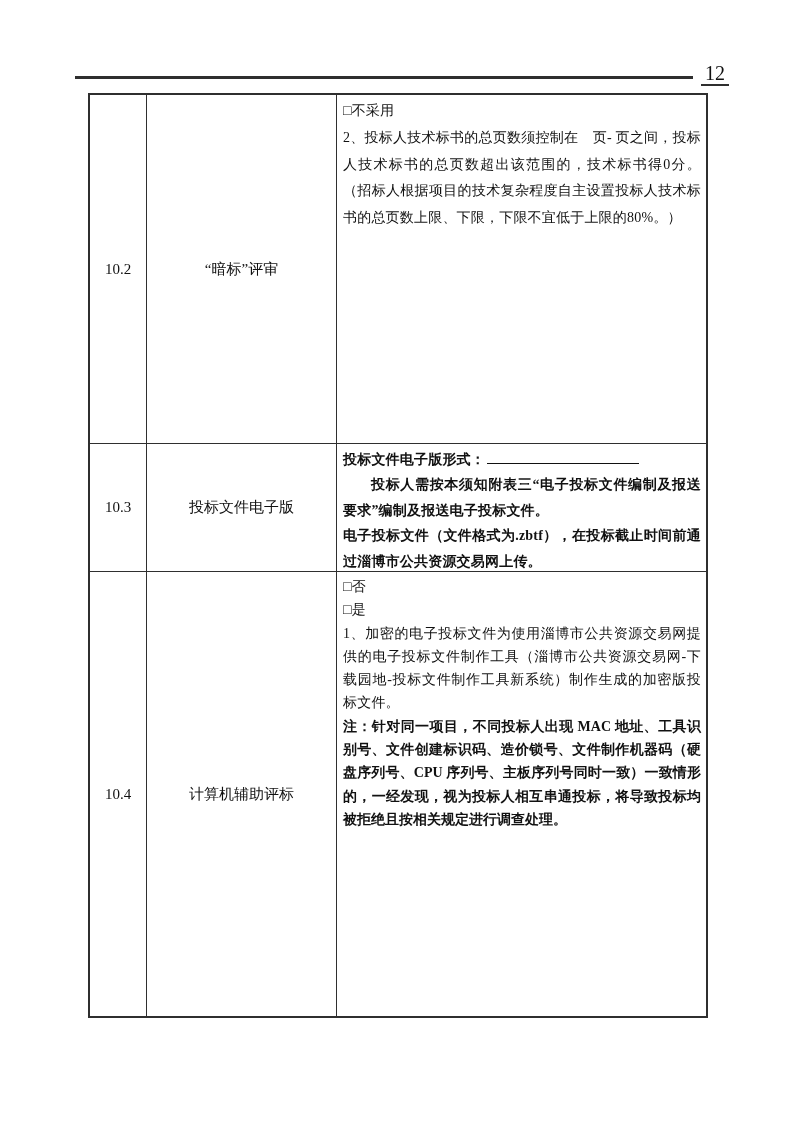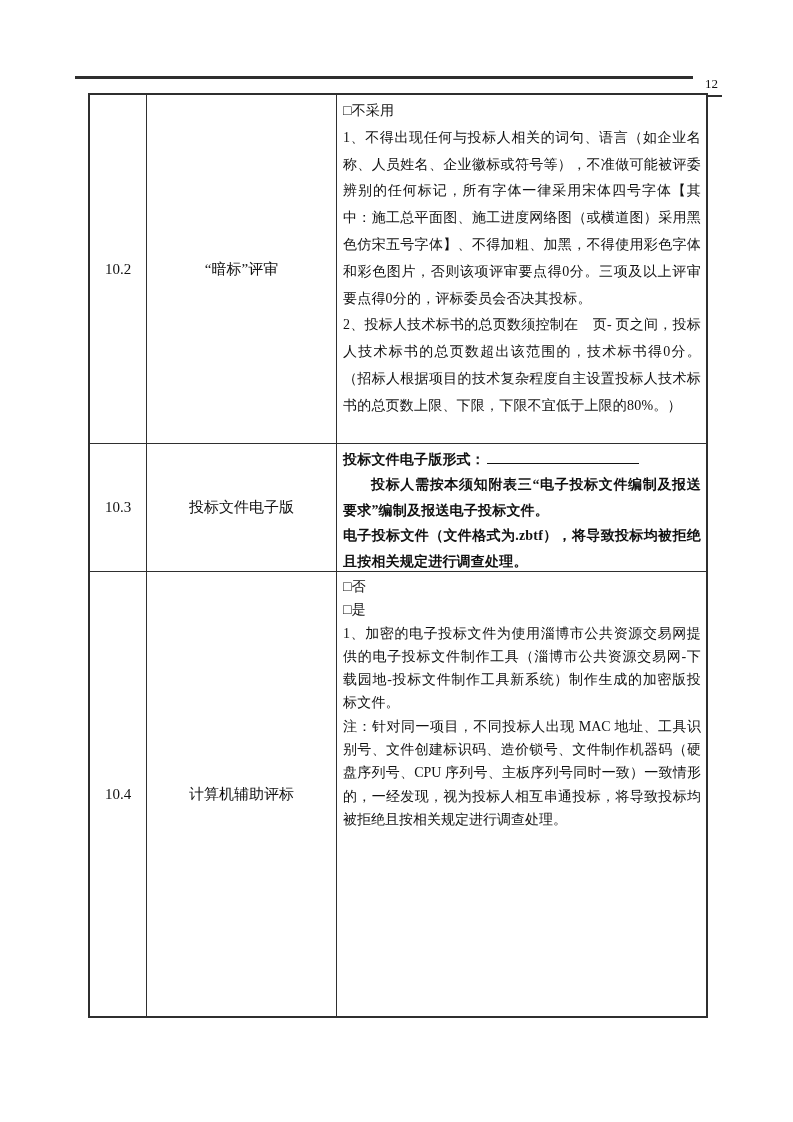--- a/index.html
+++ b/index.html
@@ -8,22 +8,22 @@
     width:793px; height:1122px; position:relative;
     font-family:"Liberation Serif","DejaVu Serif",serif;
     color:#111111;
   }
   
   .header-rule {
     position:absolute; left:75px; top:76px; width:618px; height:3px;
     background:#2f2f2f;
   }
   .page-number {
-    position:absolute; left:701px; top:74px;
-    font-size:13px; line-height:20px; color:#111;
+    position:absolute; left:701px; top:63px;
+    font-size:20px; line-height:20px; color:#111;
     border-bottom:2px solid #2f2f2f; padding:0 4px 1px 4px;
   }
   
   .tbl {
     position:absolute; left:88px; top:93px; width:620px; height:925px;
     border:2px solid #2f2f2f;
     display:grid;
     grid-template-columns:57px 190px 1fr;
     grid-template-rows:349px 128px auto;
     background:#fff;
@@ -38,50 +38,49 @@
   .cell.content {
     padding:3px 5px 2px 6px;
     font-size:14px;
     text-align:justify;
     letter-spacing:0.2px;
   }
   .cell.content p { margin:0; }
   .r1.content p { line-height:26.8px; }
   .r2.content p { line-height:25.4px;font-weight:bold; }
   .r3.content p { line-height:23.3px; }
-  .para-bold { font-weight:normal; letter-spacing:0; }
+  .para-bold { font-weight:bold; letter-spacing:0; }
   .indent2 { text-indent:28px; }
   .uline {
     display:inline-block; width:152px; height:14px;
     border-bottom:1.5px solid #111; vertical-align:baseline;
     margin-left:2px;
   }
 </style>
 </head>
 <body>
 
 <div class="header-rule"></div>
 <div class="page-number">12</div>
 
 <div class="tbl">
 
   <div class="cell num r1 c1">10.2</div>
   <div class="cell label r1 c2">“暗标”评审</div>
   <div class="cell content r1 c3">
     <p>□不采用</p>
-    <p>1、不得出现任何与投标人相关的词句、语言（如企业名称、人员姓名、企业徽标或符号等），不准做可能被评委辨别的任何标记，所有字体一律采用宋体四号字体【其中：施工总平面图、施工进度网络图（或横道图）采用黑色仿宋五号字体】、不得加粗、加黑，不得使用彩色字体和彩色图片，否则该项评审要点得0分。三项及以上评审要点得0分的，评标委员会否决其投标。</p>
     <p>2、投标人技术标书的总页数须控制在　页- 页之间，投标人技术标书的总页数超出该范围的，技术标书得0分。（招标人根据项目的技术复杂程度自主设置投标人技术标书的总页数上限、下限，下限不宜低于上限的80%。）</p>
   </div>
 
   <div class="cell num r2 c1">10.3</div>
   <div class="cell label r2 c2">投标文件电子版</div>
   <div class="cell content r2 c3">
     <p><span>投标文件电子版形式：</span><span class="uline"></span></p>
     <p class="indent2">投标人需按本须知附表三“电子投标文件编制及报送要求”编制及报送电子投标文件。</p>
-    <p>电子投标文件（文件格式为.zbtf），将导致投标均被拒绝且按相关规定进行调查处理。</p>
+    <p>电子投标文件（文件格式为.zbtf），在投标截止时间前通过淄博市公共资源交易网上传。</p>
   </div>
 
   <div class="cell num r3 c1">10.4</div>
   <div class="cell label r3 c2">计算机辅助评标</div>
   <div class="cell content r3 c3">
     <p>□否</p>
     <p>□是</p>
     <p>1、加密的电子投标文件为使用淄博市公共资源交易网提供的电子投标文件制作工具（淄博市公共资源交易网-下载园地-投标文件制作工具新系统）制作生成的加密版投标文件。</p>
     <p class="para-bold">注：针对同一项目，不同投标人出现 MAC 地址、工具识别号、文件创建标识码、造价锁号、文件制作机器码（硬盘序列号、CPU 序列号、主板序列号同时一致）一致情形的，一经发现，视为投标人相互串通投标，将导致投标均被拒绝且按相关规定进行调查处理。</p>
 

